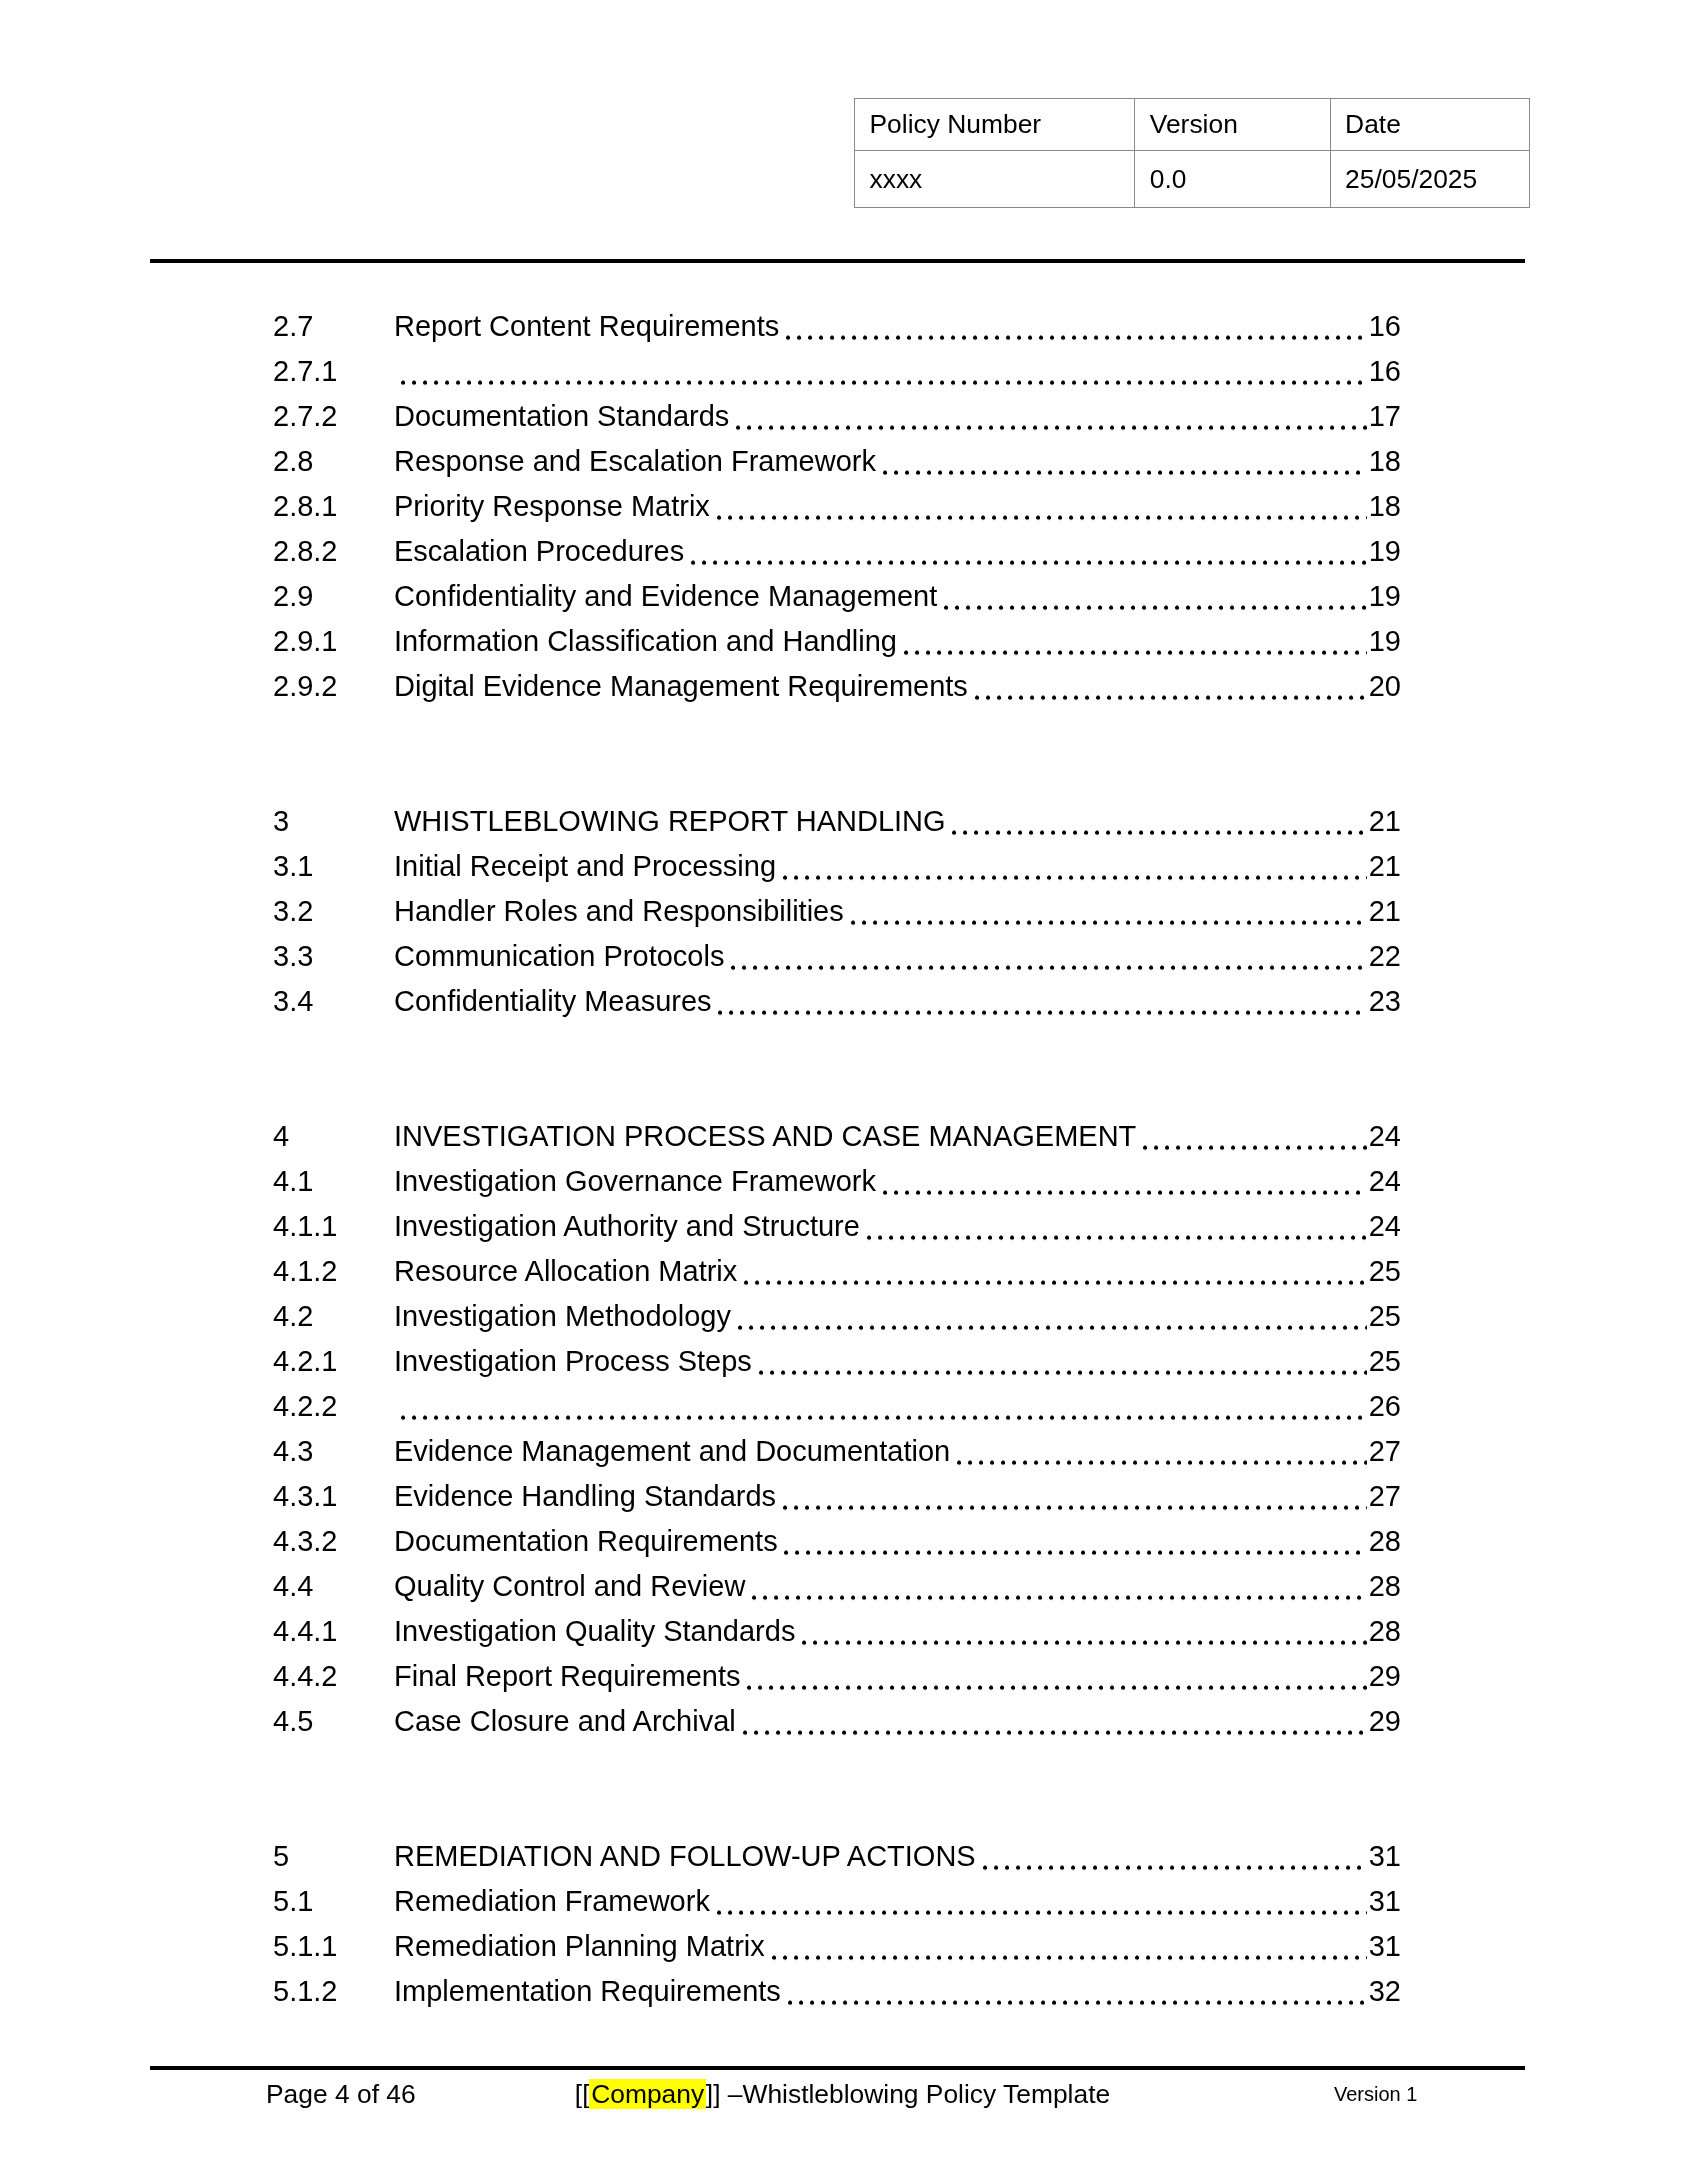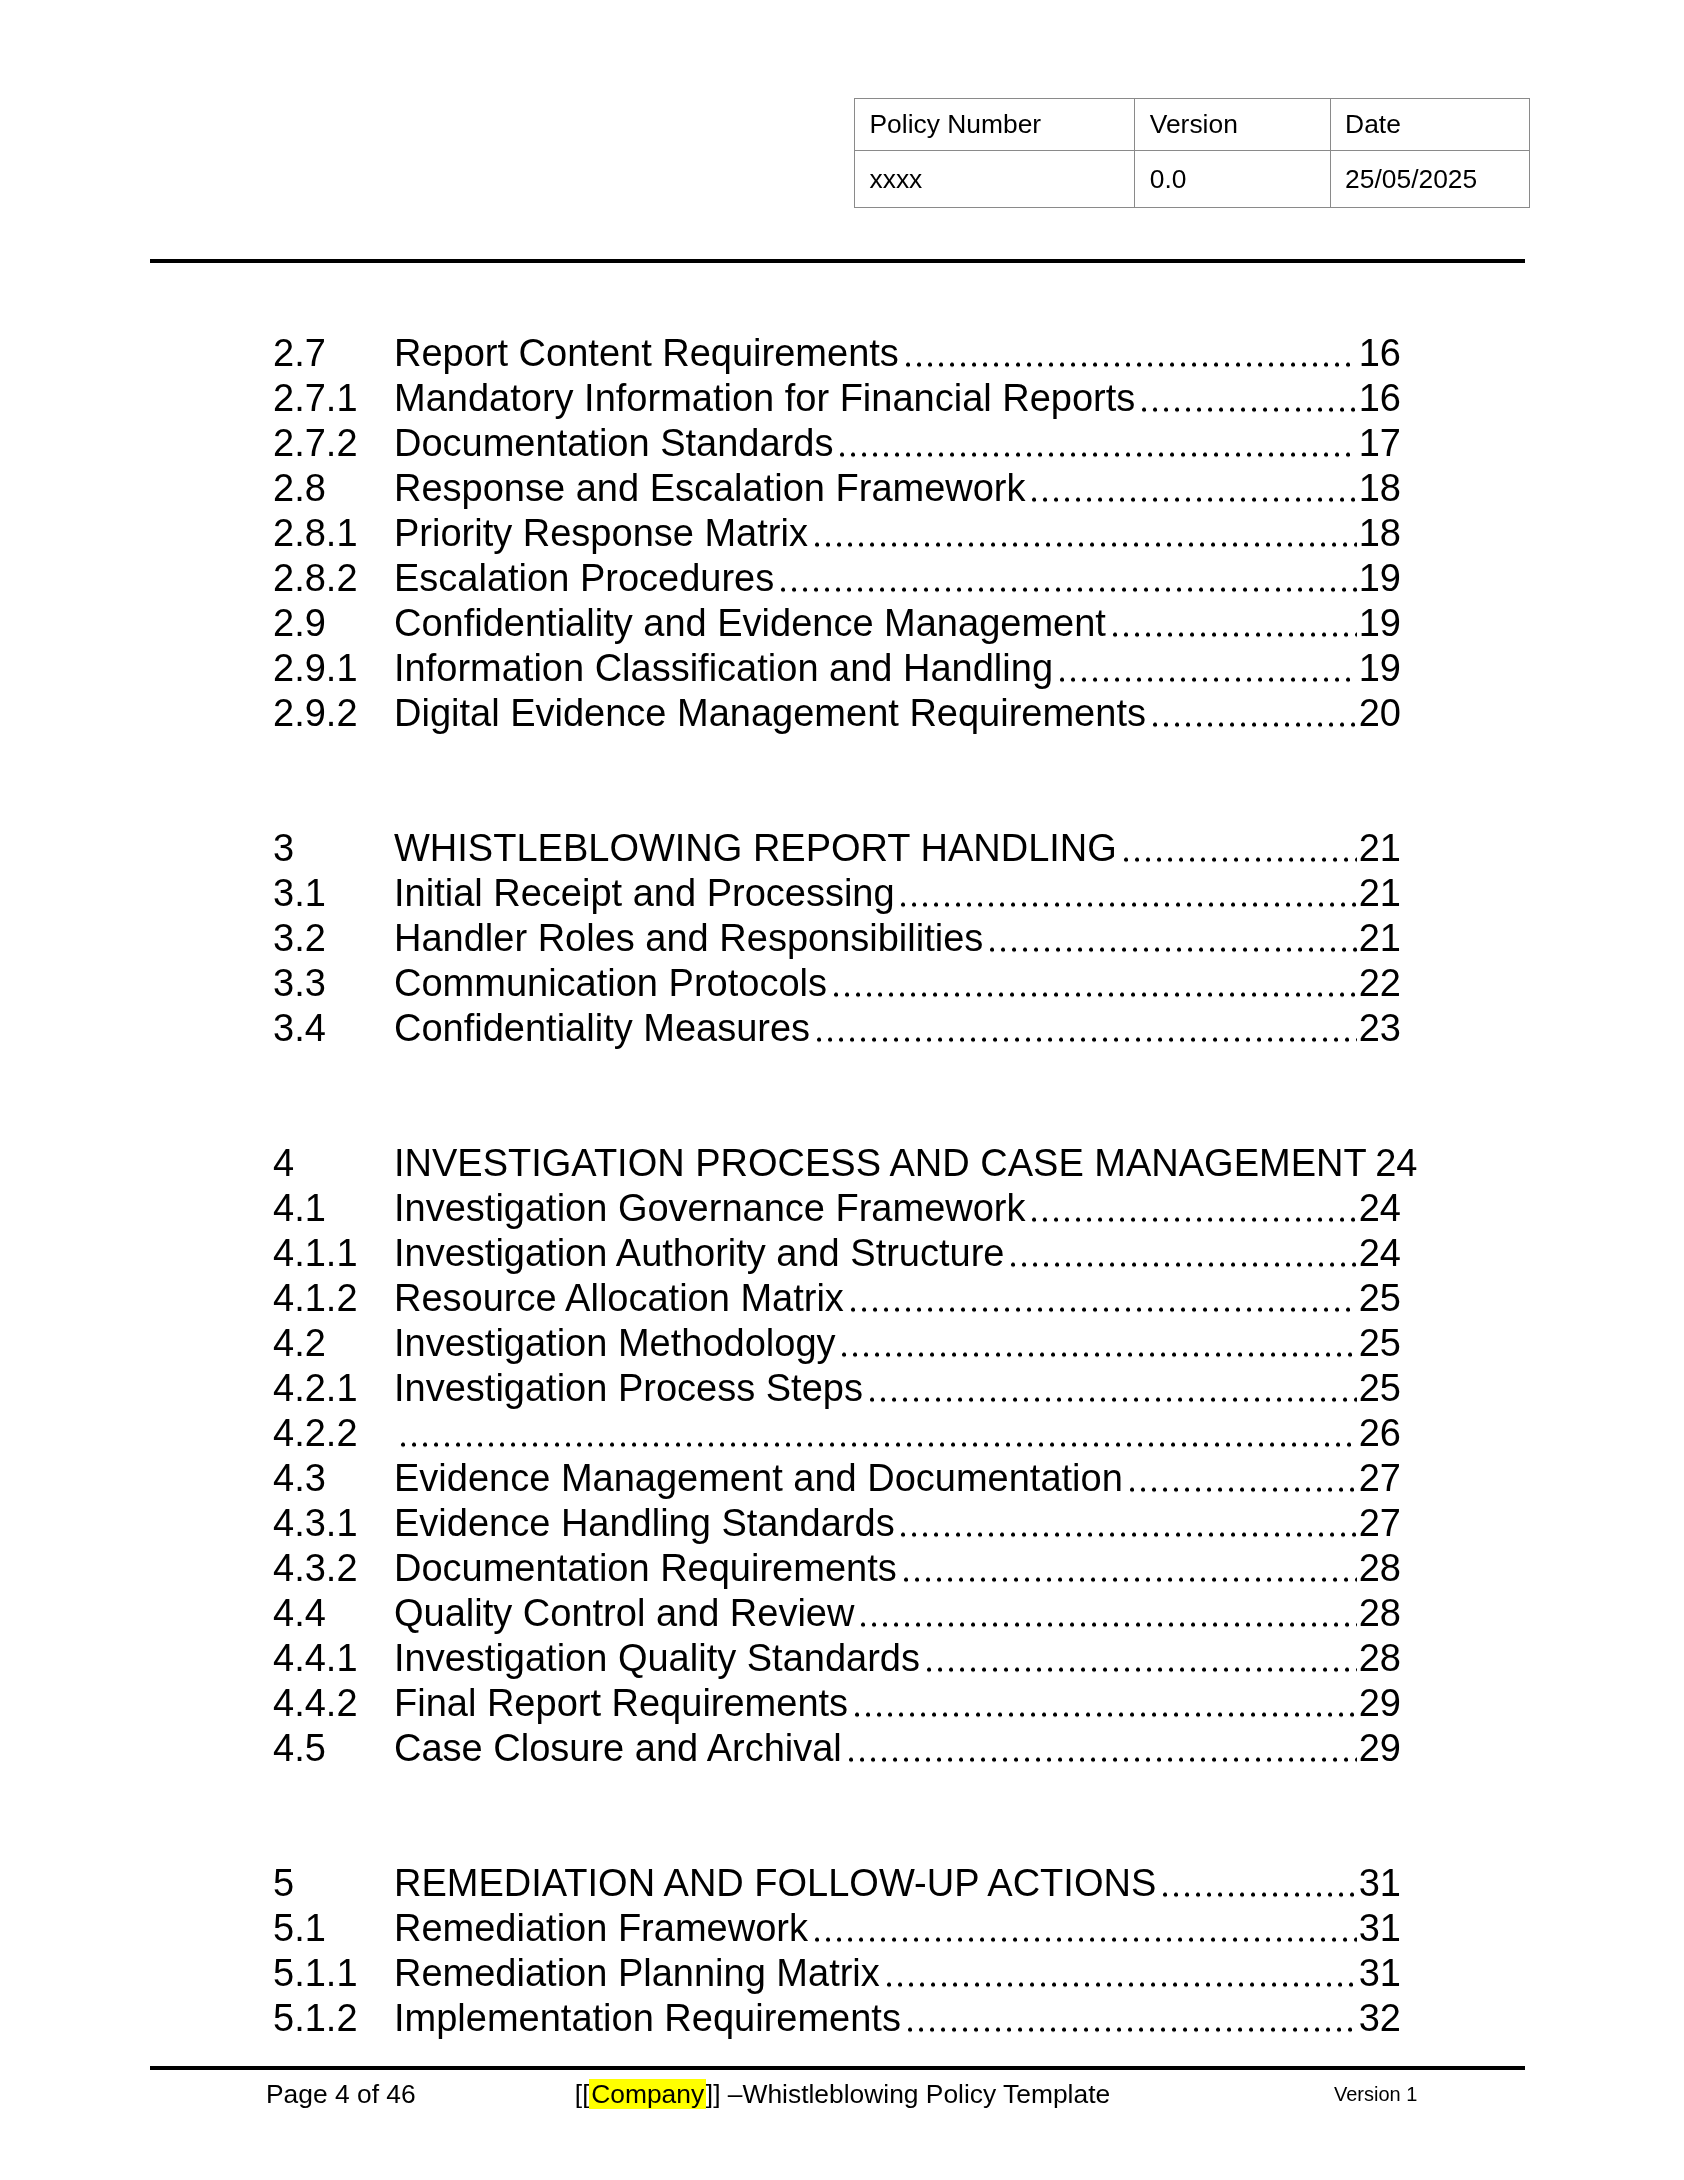--- a/index.html
+++ b/index.html
@@ -33,22 +33,22 @@
   
   .rule {
     position: absolute; left: 150px; width: 1375px; height: 4.3px;
     background: #000000;
   }
   .rule-top { top: 259px; }
   .rule-bottom { top: 2066px; }
 
   
   .toc {
-    position: absolute; left: 273px; top: 331px; width: 1128px;
-    font-size: 38px;
+    position: absolute; left: 273px; top: 304px; width: 1128px;
+    font-size: 29px;
   }
   .toc-row {
     display: flex; align-items: baseline;
     height: 45px; line-height: 45px;
     white-space: nowrap;
   }
   .toc-row.section-gap { margin-top: 90px; }
   .toc-num { flex: none; width: 121px; }
   .toc-title { flex: none; }
   .toc-leader {
@@ -98,21 +98,20 @@
 
 <div class="toc">
     <div class="toc-row">
     <span class="toc-num">2.7</span>
     <span class="toc-title">Report Content Requirements</span>
     <span class="toc-leader"></span>
     <span class="toc-page">16</span>
   </div>
     <div class="toc-row">
     <span class="toc-num">2.7.1</span>
-    <span class="toc-title">Mandatory Information for Financial Reports</span>
     <span class="toc-leader"></span>
     <span class="toc-page">16</span>
   </div>
     <div class="toc-row">
     <span class="toc-num">2.7.2</span>
     <span class="toc-title">Documentation Standards</span>
     <span class="toc-leader"></span>
     <span class="toc-page">17</span>
   </div>
     <div class="toc-row">

